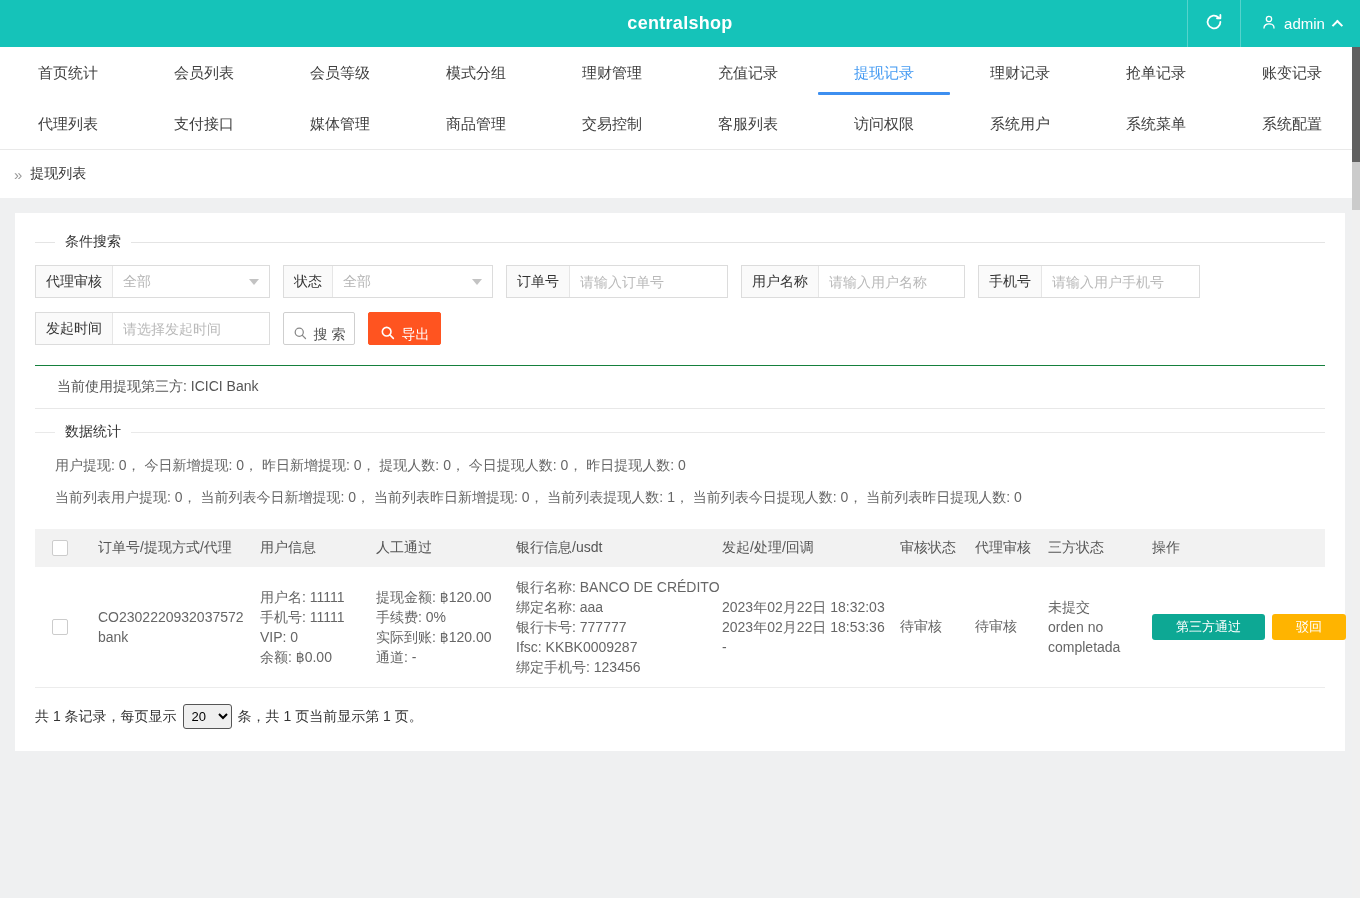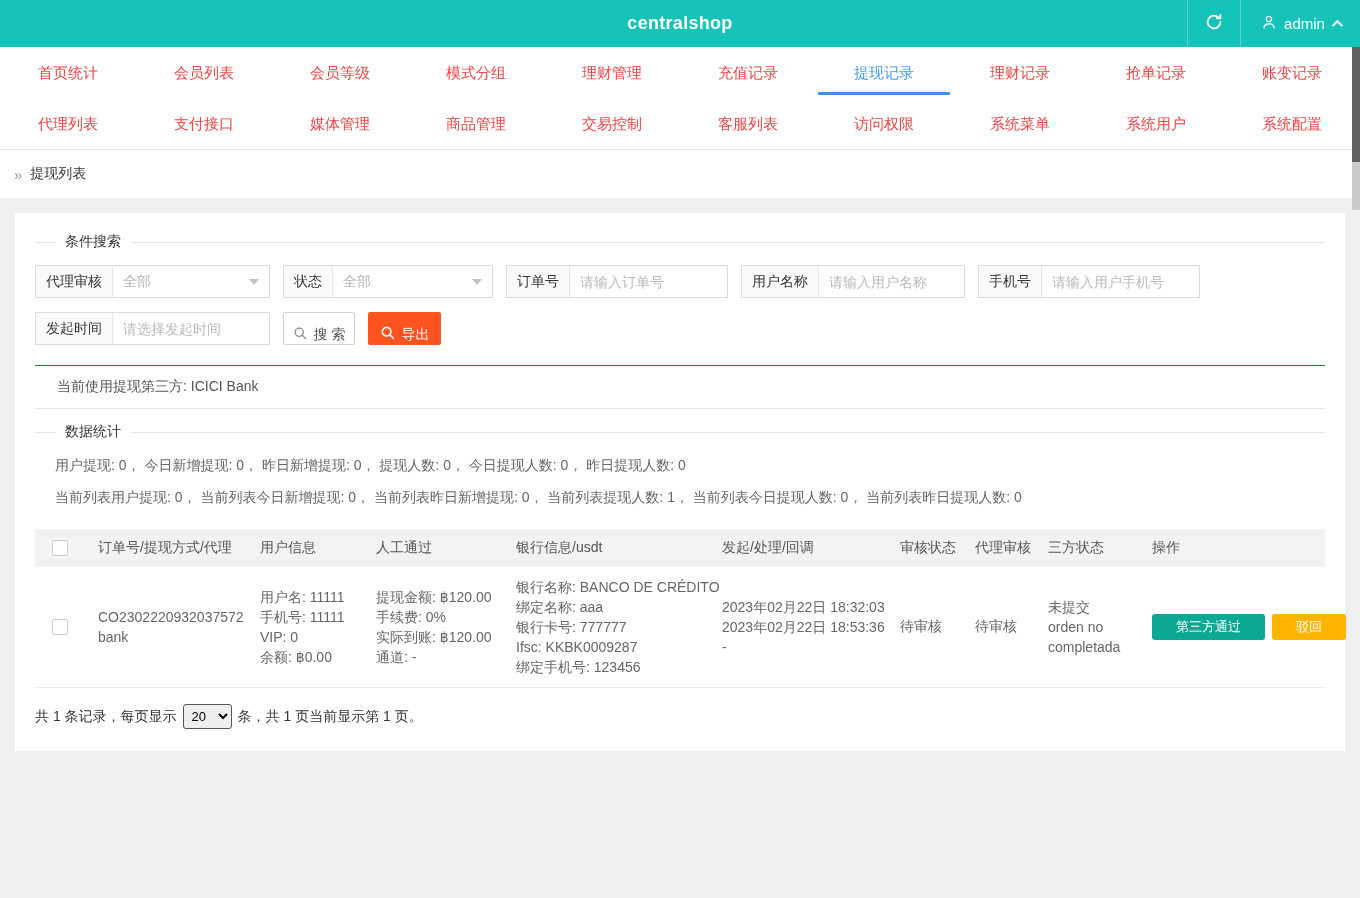--- a/index.html
+++ b/index.html
@@ -11,21 +11,21 @@
   .topbar { position:relative; height:47px; background:#15c3b9; display:flex; align-items:center; }
   .topbar-title { position:absolute; left:0; right:0; text-align:center; color:#fff; font-size:18px; font-weight:600; letter-spacing:.3px; }
   .topbar-right { position:absolute; right:0; top:0; height:47px; display:flex; align-items:stretch; }
   .tb-btn { display:flex; align-items:center; justify-content:center; border-left:1px solid rgba(255,255,255,.28); cursor:pointer; }
   .refresh-btn { width:53px; }
   .admin-btn { width:120px; color:#fff; font-size:15px; gap:7px; }
   .chev-up { width:8px; height:8px; border-top:2px solid #fff; border-right:2px solid #fff; transform:rotate(-45deg) translateY(2px); }
 
   
   .nav { background:#fff; border-bottom:1px solid #e9e9e9; display:grid; grid-template-columns:repeat(10,136px); }
-  .nav-item { position:relative; height:51px; line-height:51px; text-align:center; font-size:15px; color:#ef4444; cursor:pointer; }
+  .nav-item { position:relative; height:51px; line-height:51px; text-align:center; font-size:15px; color:#404040; cursor:pointer; }
   .nav-item.active { color:#449af2; }
   .nav-item.active::after { content:""; position:absolute; left:2px; right:2px; bottom:3px; height:3px; background:#3d8ff0; border-radius:1px; }
 
   
   .breadcrumb { background:#fff; height:48px; display:flex; align-items:center; padding-left:14px; font-size:14px; margin-bottom:15px; }
   .bc-icon { color:#999; font-size:15px; margin-right:8px; }
 
   
   .card { background:#fff; margin:0 15px; padding:14px 20px 22px 20px; min-height:528px; }
 
@@ -116,22 +116,22 @@
     <div class="nav-item">理财记录</div>
     <div class="nav-item">抢单记录</div>
     <div class="nav-item">账变记录</div>
     <div class="nav-item">代理列表</div>
     <div class="nav-item">支付接口</div>
     <div class="nav-item">媒体管理</div>
     <div class="nav-item">商品管理</div>
     <div class="nav-item">交易控制</div>
     <div class="nav-item">客服列表</div>
     <div class="nav-item">访问权限</div>
+    <div class="nav-item">系统用户</div>
     <div class="nav-item">系统菜单</div>
-    <div class="nav-item">系统用户</div>
     <div class="nav-item">系统配置</div>
   </div>
 
   <div class="breadcrumb">
     <span class="bc-icon">»</span>
     <span>提现列表</span>
   </div>
 
   <div class="card">
 

